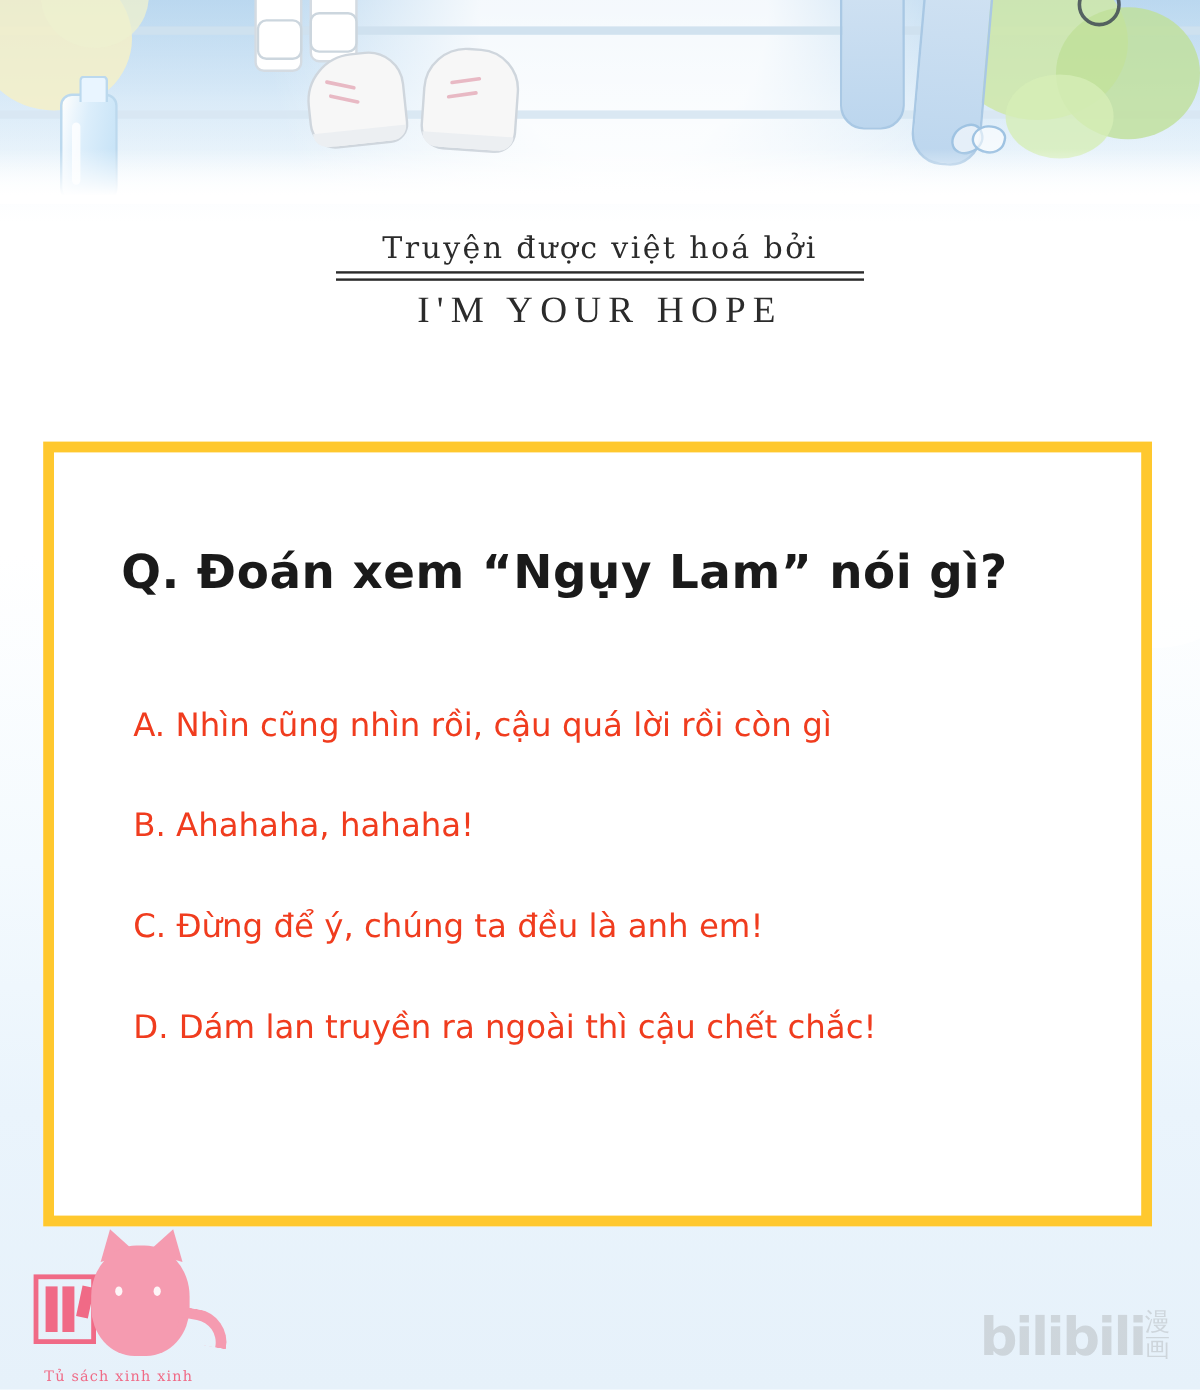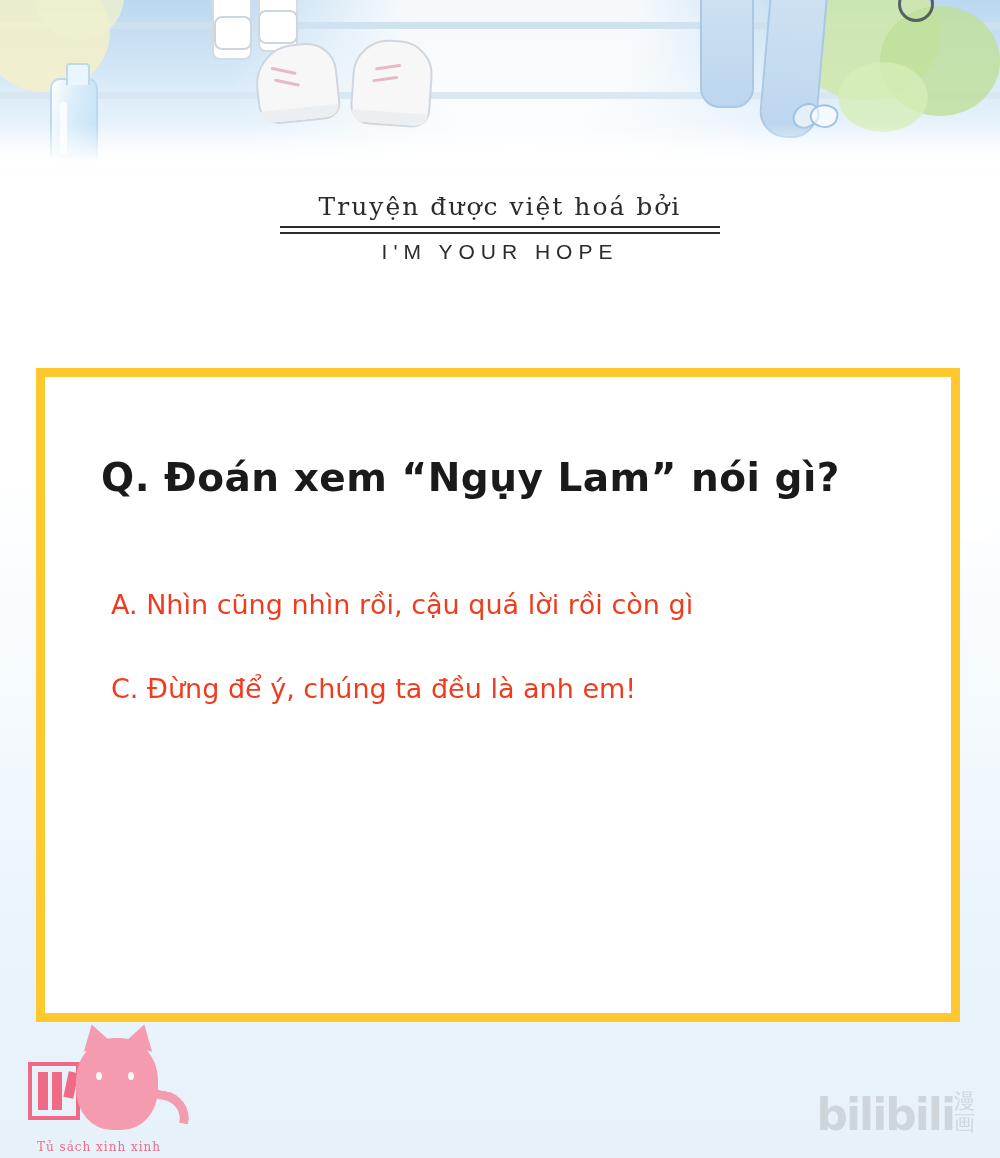--- a/index.html
+++ b/index.html
@@ -245,22 +245,22 @@
     width: 2px; height: 10px;
     background: #2b2b2b;
     transform: rotate(-28deg);
   }
   .credit .rule2 {
     height: 2px;
     background: #2b2b2b;
     margin: 2px 0 6px 0;
   }
   .credit .brand {
-    font-family: Liberation Sans, sans-serif;
-    font-size: 21px;
+    font-family: Liberation Serif, serif;
+    font-size: 31px;
     letter-spacing: 6px;
     white-space: nowrap;
   }
 
   
   .card {
     position: absolute;
     left: 36px;
     top: 368px;
     width: 924px;
@@ -454,21 +454,23 @@
     <div class="line-top">Truyện được việt hoá bởi</div>
     <div class="rule"></div>
     <div class="rule2"></div>
     <div class="brand">I'M YOUR HOPE</div>
   </div>
 
   <div class="card">
     <div class="question">Q. Đoán xem “Ngụy Lam” nói gì?</div>
     <div class="answers">
       <div class="answer">A. Nhìn cũng nhìn rồi, cậu quá lời rồi còn gì</div>
+      <div class="answer">B. Ahahaha, hahaha!</div>
       <div class="answer">C. Đừng để ý, chúng ta đều là anh em!</div>
+      <div class="answer">D. Dám lan truyền ra ngoài thì cậu chết chắc!</div>
     </div>
   </div>
 
   <div class="cat-logo">
     <div class="book-icon">
         <i></i>
         <i></i>
         <i></i>
       </div>
     <div class="cat-ear e1"></div>

